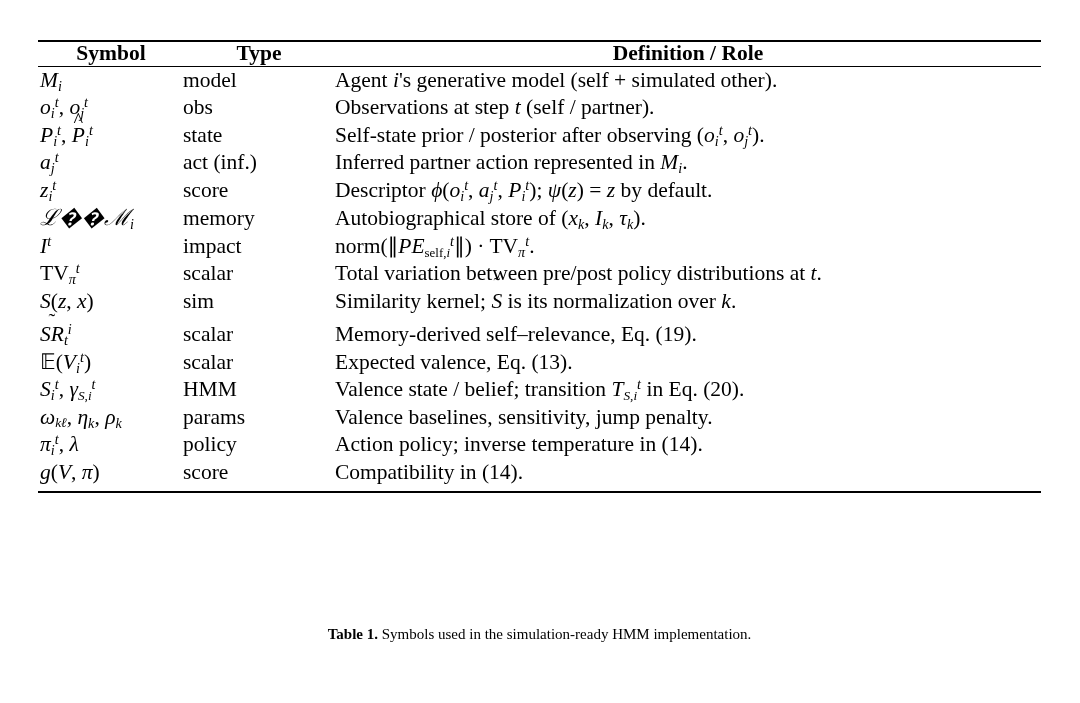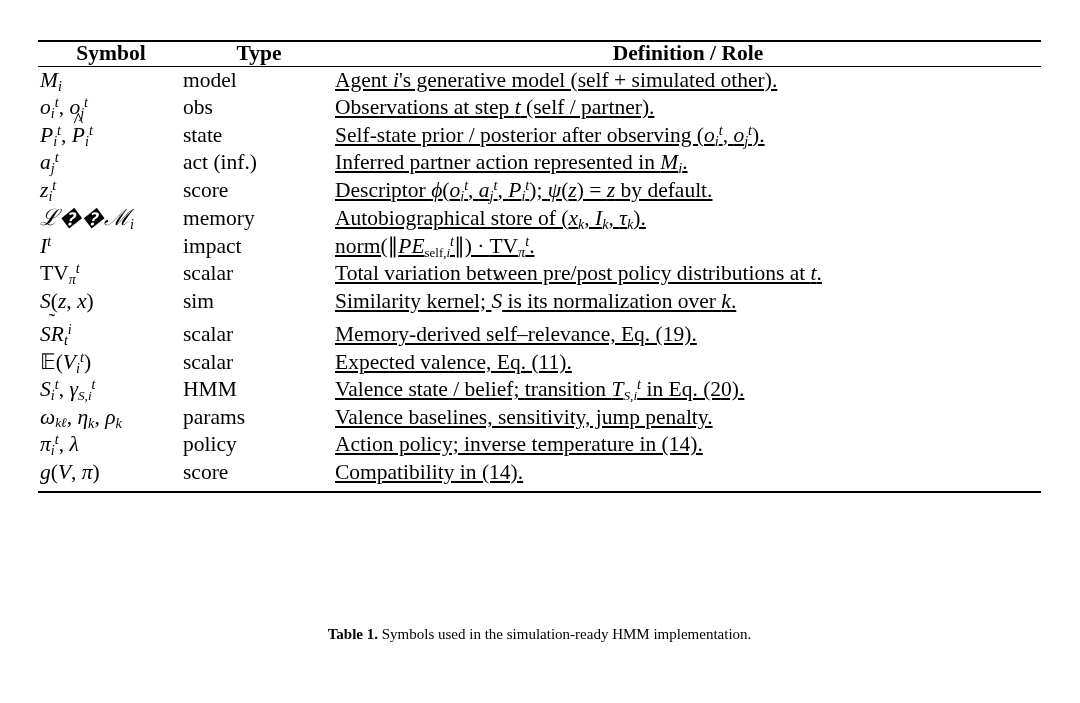--- a/index.html
+++ b/index.html
@@ -49,21 +49,21 @@
   th.col-type   { width: 150px; }
   th.col-def    { width: auto; }
 
   tbody td {
     vertical-align: baseline;
     padding: 3.0px 0 3.0px 0;
     white-space: nowrap;
   }
   td.c-symbol { width: 142px; padding-left: 2px; }
   td.c-type   { width: 150px; }
-  td.c-def    { width: auto; white-space: nowrap; text-decoration: underline; }
+  td.c-def    { width: auto; white-space: nowrap; }
 
   
   .mi { font-family: "Liberation Serif", serif; font-style: italic; }
   .mu { font-family: "Liberation Serif", serif; font-style: normal; }
   .cal { font-family: "Liberation Serif", serif; font-style: italic; }
   sub, sup {
     font-size: 0.66em;
     line-height: 0;
   }
   sub { vertical-align: -0.28em; }
@@ -217,21 +217,21 @@
             Memory-derived self–relevance, Eq. (19).
           </td>
         </tr>
 
         <tr>
           <td class="c-symbol">
             <span class="mu">𝔼</span>(<span class="mi">V</span><sub class="mi">i</sub><sup class="mi">t</sup>)
           </td>
           <td class="c-type">scalar</td>
           <td class="c-def">
-            Expected valence, Eq. (11).
+            Expected valence, Eq. (13).
           </td>
         </tr>
 
         <tr>
           <td class="c-symbol">
             <span class="mi">S</span><sub class="mi">i</sub><sup class="mi">t</sup>,&nbsp;<span class="mi">γ</span><sub class="mu" style="font-size:0.62em;"><span class="mi">S</span>,<span class="mi">i</span></sub><sup class="mi">t</sup>
           </td>
           <td class="c-type">HMM</td>
           <td class="c-def">
             Valence state / belief; transition <span class="mi">T</span><sub class="mu" style="font-size:0.62em;"><span class="mi">S</span>,<span class="mi">i</span></sub><sup class="mi">t</sup> in Eq. (20).

